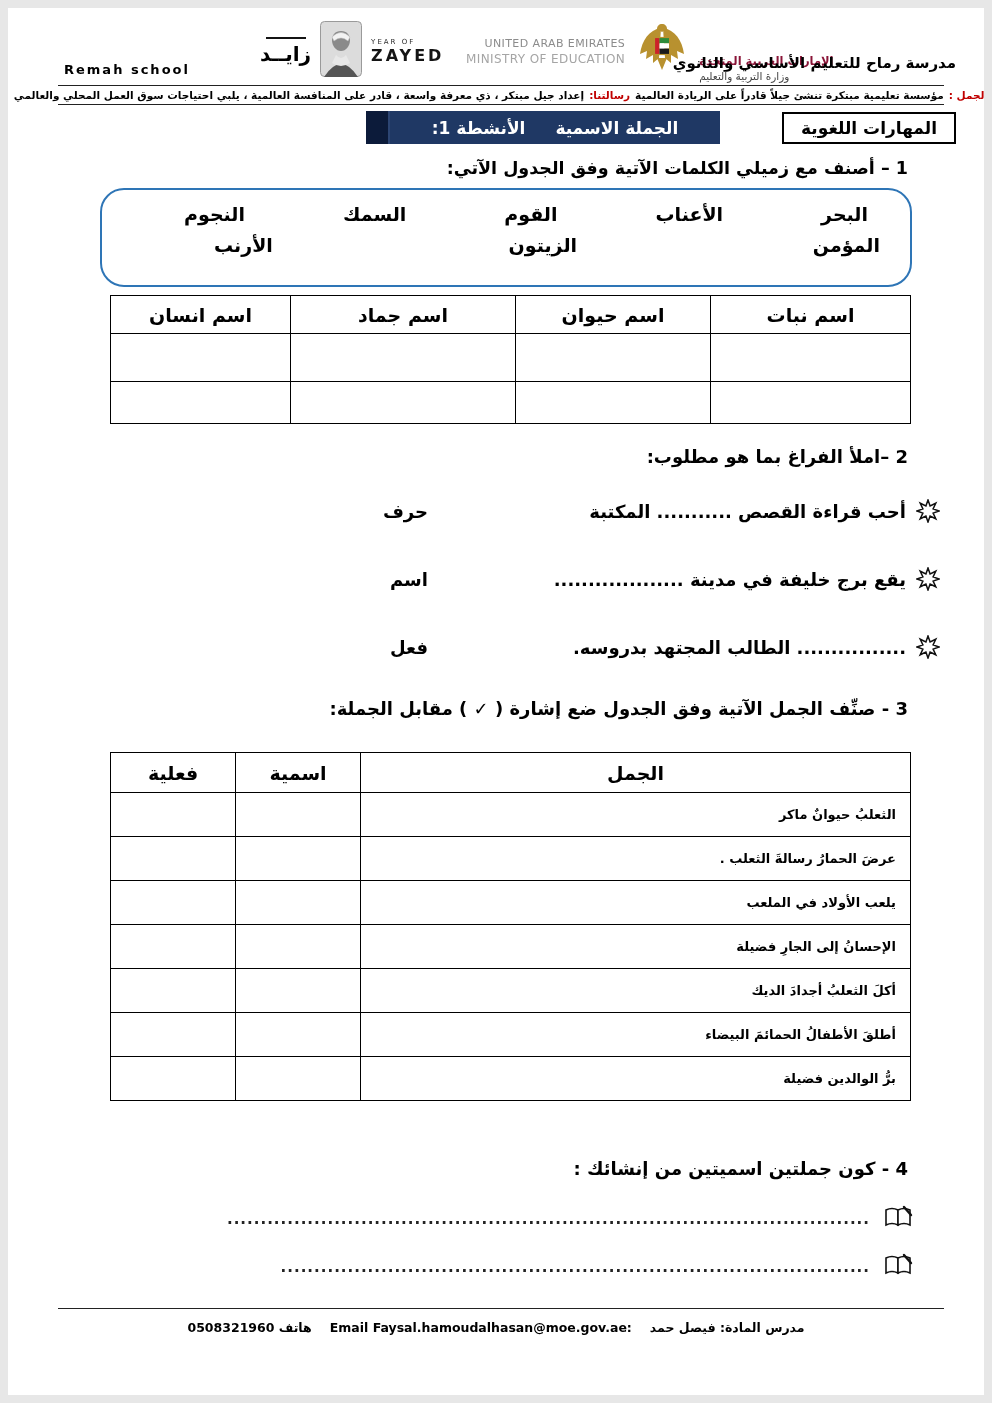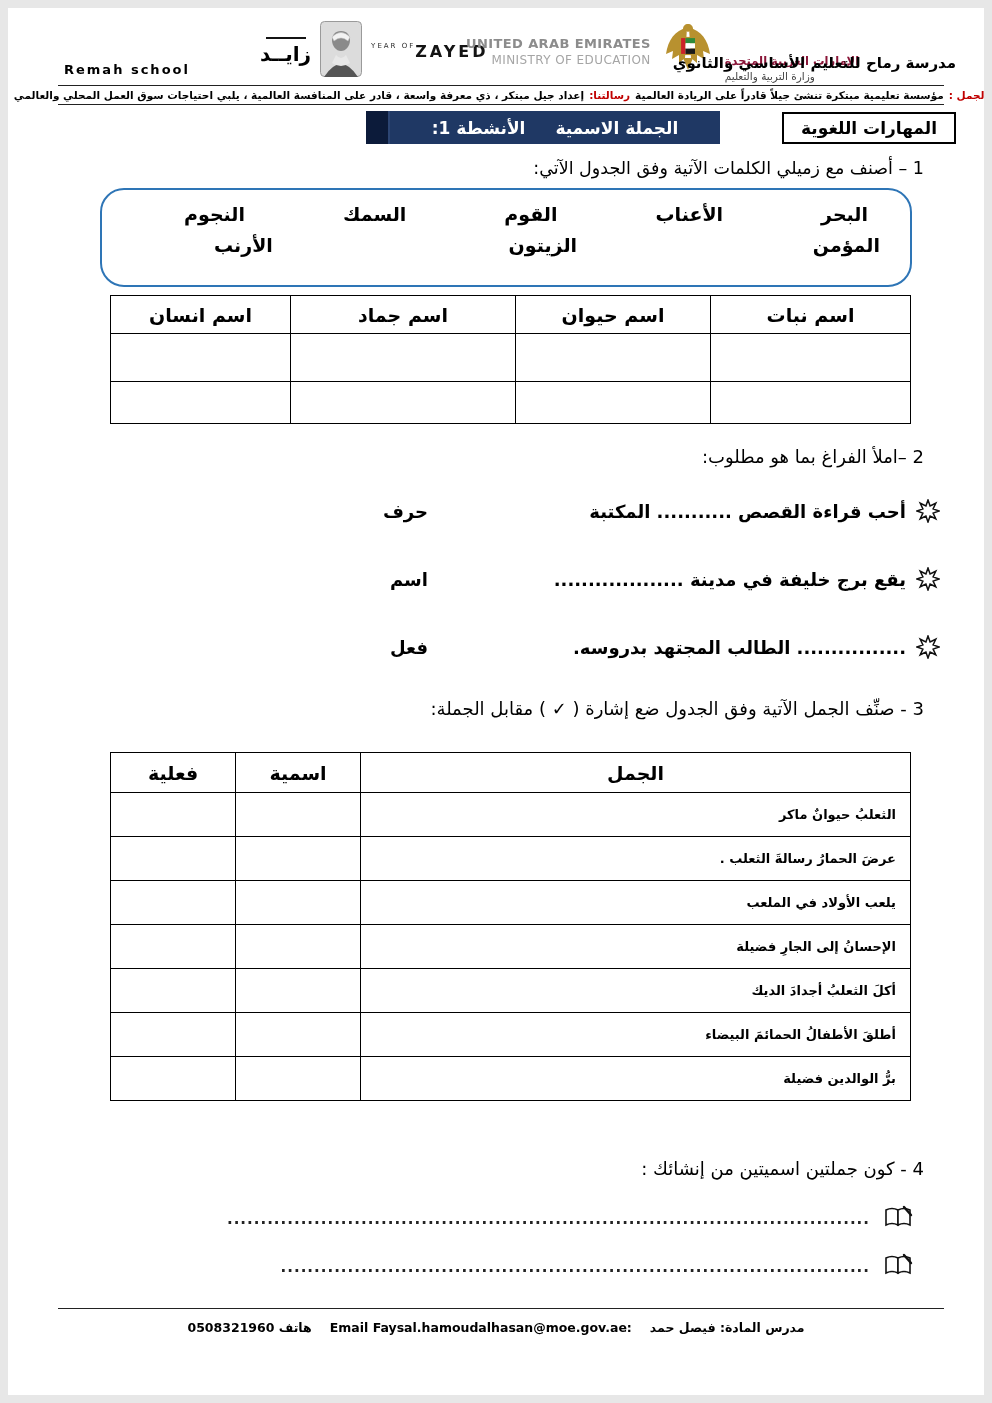--- a/index.html
+++ b/index.html
@@ -6,47 +6,47 @@
   html,body { background:#e7e7e7; }
   body { font-family:"DejaVu Sans", sans-serif; color:#000; }
   .page { position:relative; width:976px; height:1387px; margin:8px auto; background:#fff; overflow:hidden; }
 
   
   .school-en { position:absolute; left:56px; top:54px; font-size:13px; font-weight:bold; letter-spacing:2px; }
   .zayed-logo { position:absolute; left:252px; top:12px; display:flex; align-items:center; gap:9px; height:62px; }
   .zy-ar { display:flex; flex-direction:column; align-items:center; }
   .zy-line { width:40px; border-top:2.5px solid #141414; margin-bottom:3px; }
   .zy-ar-text { font-size:20px; font-weight:bold; }
-  .zy-en { display:flex; flex-direction:row; justify-content:space-between; }
+  .zy-en { display:flex; flex-direction:column; justify-content:space-between; }
   .zy-yearof { font-size:7px; letter-spacing:2px; color:#2b2b2b; }
   .zy-name { font-size:16px; font-weight:bold; letter-spacing:3px; color:#141414; }
   .ministry-logo { position:absolute; left:458px; top:12px; display:flex; align-items:center; gap:10px; height:62px; }
   .min-en { text-align:right; }
-  .min-en1 { font-size:13px; font-weight:bold; color:#8c8c8c; letter-spacing:.4px; }
+  .min-en1 { font-size:11px; font-weight:normal; color:#8c8c8c; letter-spacing:.4px; }
   .min-en2 { font-size:12px; color:#a5a5a5; letter-spacing:.4px; margin-top:2px;text-align:right; }
   .min-ar { text-align:left; direction:rtl;margin-top:33px; }
   .min-ar1 { font-size:11.5px; font-weight:bold; color:#8a1538; }
   .min-ar2 { font-size:10.5px; color:#444; margin-top:2px; }
   .school-ar { position:absolute; right:28px; top:46px; font-size:15px; font-weight:bold; direction:rtl; }
 
   .mission-bar { position:absolute; left:50px; right:40px; top:77px; border-top:1.6px solid #222; border-bottom:1.6px solid #222;
                  direction:rtl; display:flex; justify-content:center; align-items:center; gap:5px;
                  font-size:10.5px; font-weight:bold; padding:3px 4px; white-space:nowrap; }
   .red { color:#c00000; }
 
   
   .skills-box { position:absolute; right:28px; top:104px; width:174px; height:32px; border:2.5px solid #000;
                 display:flex; align-items:center; justify-content:center; font-size:17px; font-weight:bold; direction:rtl; }
   .lesson-box { position:absolute; left:358px; top:103px; width:354px; height:33px; background:#1f3864; display:flex; }
   .lesson-endcap { width:24px; height:100%; background:#0c1b3a; border-right:2px solid #2c4573; }
   .lesson-text { flex:1; direction:rtl; display:flex; align-items:center; justify-content:center; gap:30px;
                  color:#fff; font-size:17px; font-weight:bold; }
 
   
-  .q-heading { position:absolute; right:60px; direction:rtl; font-size:18px; font-weight:normal; }
+  .q-heading { position:absolute; right:76px; direction:rtl; font-size:18px; font-weight:bold; }
   #q1h { top:150px; font-size:17.5px; }
   #q2h { top:438px; }
   #q3h { top:690px; }
   #q4h { top:1150px; }
 
   
   .words-box { position:absolute; left:92px; top:180px; width:812px; height:99px; border:2.5px solid #2e75b6; border-radius:24px; }
   .words-row { direction:rtl; display:flex; justify-content:space-between; font-size:19px; font-weight:bold; }
   .words-row1 { padding:13px 42px 0 82px; }
   .words-row2 { padding:9px 30px 0 112px; }

